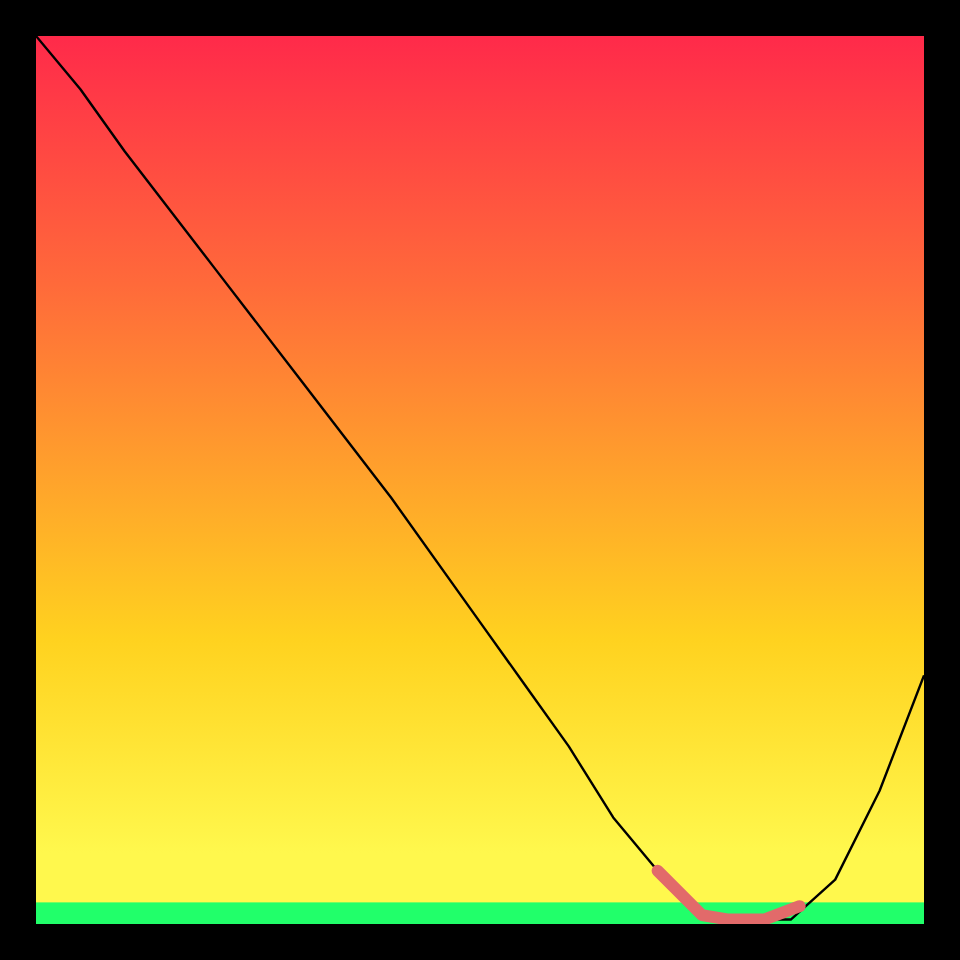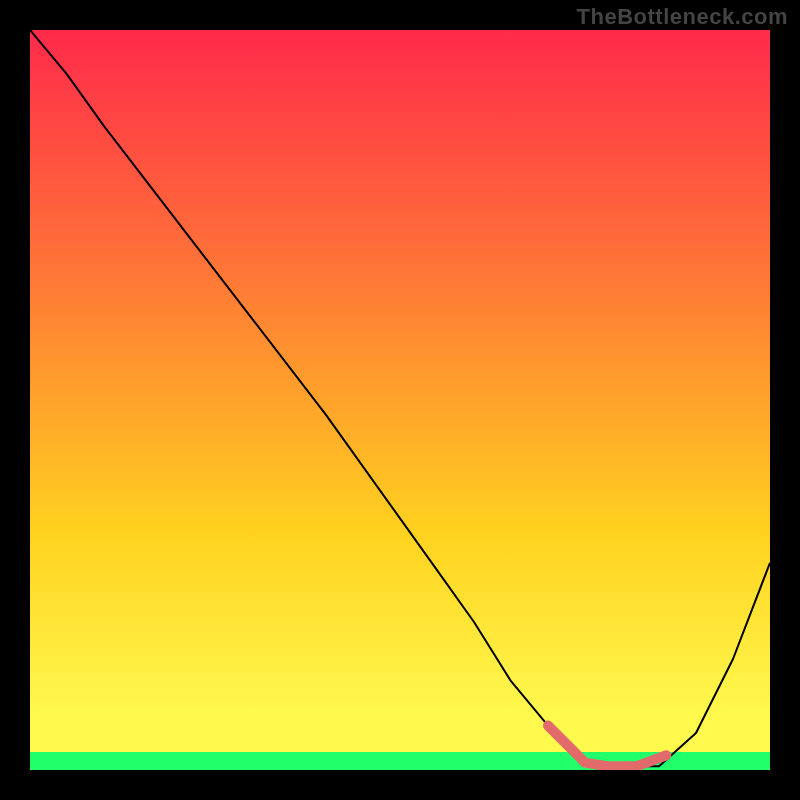--- a/index.html
+++ b/index.html
@@ -42,21 +42,20 @@
     width: 740px;
     height: 740px;
     display: block;
   }
 </style>
 </head>
 <body>
 
 <div class="page">
 
-  <div class="branding">TheBottleneck.com</div>
 
   <div class="chart-frame">
     <svg class="plot" viewBox="0 0 740 740" preserveAspectRatio="none">
       <defs>
         <linearGradient id="bgGrad" x1="0" y1="0" x2="0" y2="1">
           <stop offset="0" stop-color="#ff2a4a"></stop>
           <stop offset="0.28" stop-color="#ff6a3a"></stop>
           <stop offset="0.68" stop-color="#ffd21f"></stop>
           <stop offset="0.92" stop-color="#fff84d"></stop>
           <stop offset="1" stop-color="#fff84d"></stop>

